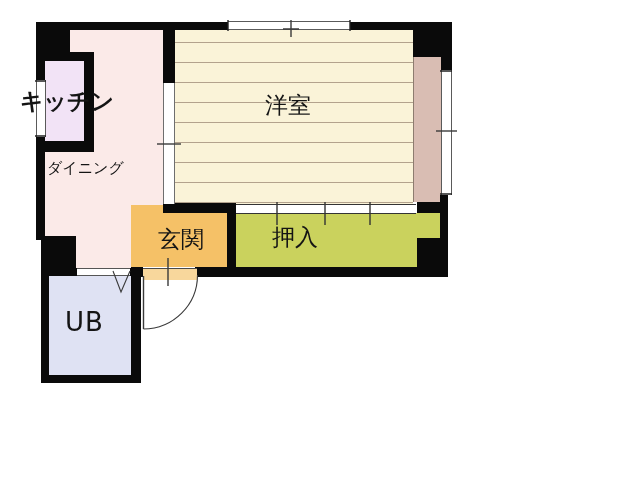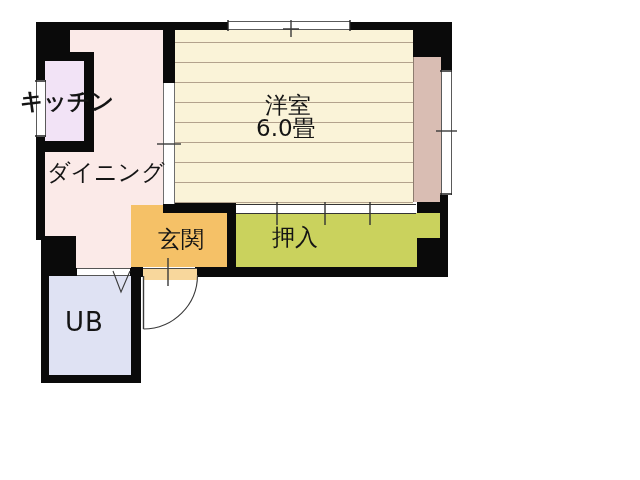--- a/index.html
+++ b/index.html
@@ -54,21 +54,21 @@
   
   #o-top-window{left:228px;top:21px;width:122px;height:9px;border-top:1px solid #5a5a5a;border-bottom:1px solid #5a5a5a;}
   #o-kitchen-window{left:36px;top:80px;width:10px;height:57px;border-left:1px solid #5a5a5a;border-right:1px solid #5a5a5a;}
   #o-west-door{left:163px;top:83px;width:12px;height:121px;border-left:1px solid #6e6e6e;border-right:1px solid #6e6e6e;}
   #o-right-window{left:441px;top:70px;width:11px;height:125px;border-left:1px solid #5a5a5a;border-right:1px solid #5a5a5a;}
   #o-fusuma{left:236px;top:204px;width:180px;height:10px;border-top:1px solid #333;border-bottom:1px solid #333;}
   #o-ub-door{left:77px;top:268px;width:53px;height:8px;border-top:1px solid #555;border-bottom:1px solid #555;}
 
   
   #l-kitchen{left:20px;top:90px;font-size:23px;font-weight:bold;}
-  #l-dining{left:47px;top:161px;font-size:23px;}
+  #l-dining{left:47px;top:161px;font-size:15px;}
   #l-western{left:265px;top:94px;font-size:23px;}
   #l-western-size{left:256px;top:117px;font-size:23px;}
   #l-genkan{left:158px;top:228px;font-size:23px;}
   #l-closet{left:272px;top:226px;font-size:23px;}
   #l-bath{left:65px;top:309px;font-size:26px;letter-spacing:1px;}
 </style>
 </head>
 <body>
 
 <div id="plan">
@@ -122,21 +122,20 @@
   <div class="opening" id="o-top-window"></div>
   <div class="opening" id="o-kitchen-window"></div>
   <div class="opening" id="o-west-door"></div>
   <div class="opening" id="o-right-window"></div>
   <div class="opening" id="o-fusuma"></div>
   <div class="opening" id="o-ub-door"></div>
 
   <div class="lbl" id="l-kitchen">キッチン</div>
   <div class="lbl" id="l-dining">ダイニング</div>
   <div class="lbl" id="l-western">洋室</div>
-  <div class="lbl" id="l-western-size">6.0畳</div>
   <div class="lbl" id="l-genkan">玄関</div>
   <div class="lbl" id="l-closet">押入</div>
   <div class="lbl" id="l-bath">UB</div>
 
   <svg class="marks" width="640" height="480" viewBox="0 0 640 480">
 
     <path d="M143.5 276 V329" stroke="#3a3a3a" stroke-width="1.4" fill="none"></path>
     <path d="M143.5 329 A54 54 0 0 0 197.5 275" stroke="#3a3a3a" stroke-width="1.1" fill="none"></path>
     <path d="M168 258 V286" stroke="#3a3a3a" stroke-width="1.4" fill="none"></path>
 

